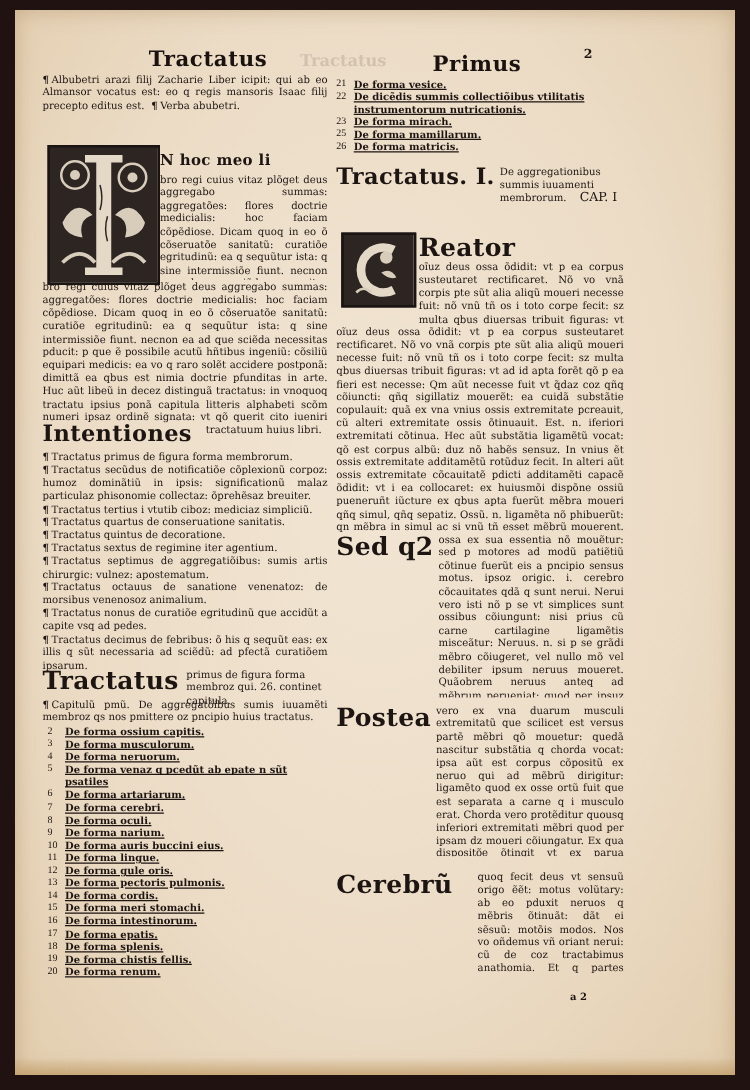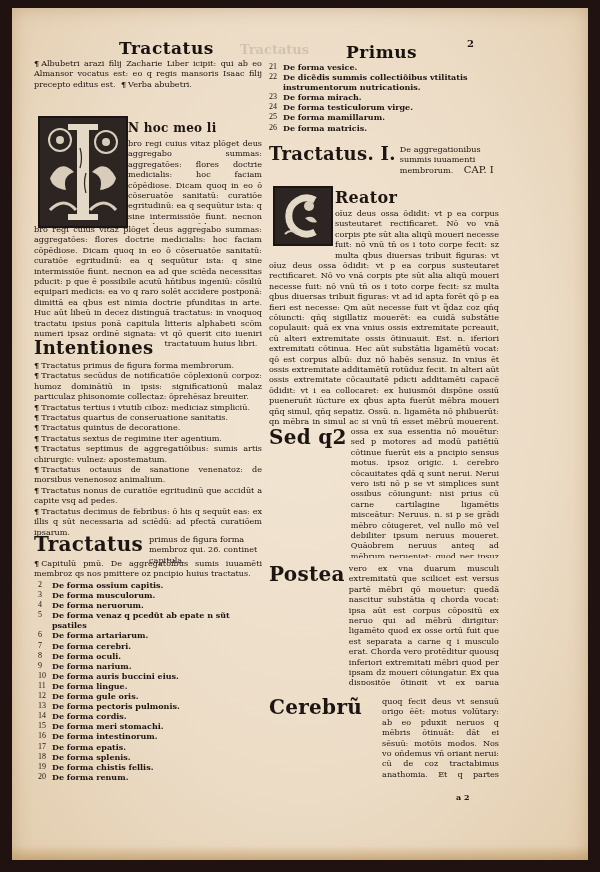--- a/index.html
+++ b/index.html
@@ -40,21 +40,21 @@
     line-height: 20px; letter-spacing: 0.3px;
   }
   .initial {
     position: absolute; background: #2c2522; border: 2px solid #1a1412;
     box-shadow: inset 0 0 0 2px #cfc4b3, inset 0 0 0 4px #2c2522;
     overflow: hidden;
   }
   .initial svg { width: 100%; height: 100%; display: block; }
   .toc-row { display: flex; font-size: 8px; line-height: 10.1px; font-weight: bold; }
   .toc-num { width: 14px; flex: none; font-weight: normal; font-family: Liberation Serif, serif; }
-  .toc-title { flex: 1; }
+  .toc-title { flex: 1; text-decoration: underline; }
   .sig { position: absolute; left: 444px; top: 784px; font-size: 8px; font-weight: bold; }
 </style>
 </head>
 <body>
 
 <div class="page">
 
   <div class="running-head rh-left">Tractatus</div>
   <div class="ghost">Tractatus</div>
   <div class="running-head rh-right">Primus</div>
@@ -210,52 +210,48 @@
         </div>
       <div class="toc-row">
           <span class="toc-num">22</span>
           <span class="toc-title">De dicẽdis summis collectiõibus vtilitatis instrumentorum nutricationis.</span>
         </div>
       <div class="toc-row">
           <span class="toc-num">23</span>
           <span class="toc-title">De forma mirach.</span>
         </div>
       <div class="toc-row">
-          <span class="toc-num">24</span>
-          <span class="toc-title">De forma testiculorum virge.</span>
-        </div>
-      <div class="toc-row">
           <span class="toc-num">25</span>
           <span class="toc-title">De forma mamillarum.</span>
         </div>
       <div class="toc-row">
           <span class="toc-num">26</span>
           <span class="toc-title">De forma matricis.</span>
         </div>
     </div>
 
-    <div class="blk" style="top:124px; left:0; width:230px; display:flex; align-items:flex-start;margin-top:12px;">
+    <div class="blk" style="top:124px; left:0; width:230px; display:flex; align-items:flex-start;">
       <span class="heading-big" style="font-size:18px; white-space:nowrap;">Tractatus. I.</span>
       <span class="txt" style="margin-left:4px; text-align:left; flex:1;">
         <span>De aggregationibus summis iuuamenti membrorum.</span>
         <span style="margin-left:8px; font-size:10px;">CAP. I</span>
       </span>
     </div>
 
     <div class="initial" style="left:4px; top:178px; width:56px; height:56px;">
       <svg viewBox="0 0 56 56">
         <rect x="0" y="0" width="56" height="56" fill="#2c2522"></rect>
         <path d="M40 12 A18 18 0 1 0 40 44" fill="none" stroke="#e4d9c7" stroke-width="7"></path>
         <circle cx="34" cy="18" r="5" fill="#d8ccba"></circle>
         <path d="M30 30 q8 -4 12 4 q-6 2 -12 -4z" fill="#d8ccba"></path>
         <path d="M10 46 q6 -6 12 0" fill="none" stroke="#d8ccba" stroke-width="2"></path>
       </svg>
     </div>
 
-    <div class="heading-big blk" style="top:180px; left:66px; font-size:16px;">Reator</div>
+    <div class="heading-big blk" style="top:180px; left:66px; font-size:20px;">Reator</div>
 
     <p class="txt blk" style="top:200px; left:66px; width:164px; height:52px; overflow:hidden;">oĩuz deus ossa õdidit: vt p ea corpus susteutaret rectificaret. Nõ vo vnã corpis pte sũt alia aliqũ moueri necesse fuit: nõ vnũ tñ os i toto corpe fecit: sz multa qbus diuersas tribuit figuras: vt ad id apta forẽt qõ p ea fieri est necesse: Qm aũt necesse fuit vt q̃daz coz qñq cõiuncti: qñq sigillatiz mouerẽt: ea cuidã substãtie copulauit: quã ex vna vnius ossis extremitate pcreauit, cũ alteri extremitate ossis õtinuauit. Est. n. iferiori extremitati cõtinua. Hec aũt substãtia ligamẽtũ vocat: qõ est corpus albũ: duz nõ habẽs sensuz. In vnius ẽt ossis extremitate additamẽtũ rotũduz fecit. In alteri aũt ossis extremitate cõcauitatẽ pdicti additamẽti capacẽ õdidit: vt i ea collocaret: ex huiusmõi dispõne ossiũ pueneruñt iũcture ex qbus apta fuerũt mẽbra moueri qñq simul, qñq sepatiz. Ossũ. n. ligamẽta nõ phibuerũt: qn mẽbra in simul ac si vnũ tñ esset mẽbrũ mouerent. Nã cũ totã manũ mouere volumus: eam cũ iũctura humeri ac si in ea vnũ tñ esset os: motu vno mouebimus: ita q in eo a cõ iũctura cubiti nõ phibebimur: neq rasecete: neq digitorũ. Unã aũt ipsius partẽ si absq alia aliqũ mouere voluerimus: cũ iũctura illius pti ppria illud faciemus. Ob hoc igit duos motiõis modos aial habuit: pticularẽ. vz. vlem: secũdũ vnũquẽq quoz put ei esset necessariũ moueretur.</p>
     <p class="txt blk" style="top:252px; left:0; width:230px; height:166px; overflow:hidden;">oĩuz deus ossa õdidit: vt p ea corpus susteutaret rectificaret. Nõ vo vnã corpis pte sũt alia aliqũ moueri necesse fuit: nõ vnũ tñ os i toto corpe fecit: sz multa qbus diuersas tribuit figuras: vt ad id apta forẽt qõ p ea fieri est necesse: Qm aũt necesse fuit vt q̃daz coz qñq cõiuncti: qñq sigillatiz mouerẽt: ea cuidã substãtie copulauit: quã ex vna vnius ossis extremitate pcreauit, cũ alteri extremitate ossis õtinuauit. Est. n. iferiori extremitati cõtinua. Hec aũt substãtia ligamẽtũ vocat: qõ est corpus albũ: duz nõ habẽs sensuz. In vnius ẽt ossis extremitate additamẽtũ rotũduz fecit. In alteri aũt ossis extremitate cõcauitatẽ pdicti additamẽti capacẽ õdidit: vt i ea collocaret: ex huiusmõi dispõne ossiũ pueneruñt iũcture ex qbus apta fuerũt mẽbra moueri qñq simul, qñq sepatiz. Ossũ. n. ligamẽta nõ phibuerũt: qn mẽbra in simul ac si vnũ tñ esset mẽbrũ mouerent. Nã cũ totã manũ mouere volumus: eam cũ iũctura humeri ac si in ea vnũ tñ esset os: motu vno mouebimus: ita q in eo a cõ iũctura cubiti nõ phibebimur: neq rasecete: neq digitorũ. Unã aũt ipsius partẽ si absq alia aliqũ mouere voluerimus: cũ iũctura illius pti ppria illud faciemus. Ob hoc igit duos motiõis modos aial habuit: pticularẽ. vz. vlem: secũdũ vnũquẽq quoz put ei esset necessariũ moueretur.</p>
 
     <div class="blk" style="top:418px; left:0; width:230px;">
       <span class="heading-big" style="float:left; font-size:20px; line-height:22px; margin-right:4px;">Sed q2</span>
       <p class="txt" style="height:132px; overflow:hidden;">ossa ex sua essentia nõ mouẽtur: sed p motores ad modũ patiẽtiũ cõtinue fuerũt eis a pncipio sensus motus. ipsoz origic. i. cerebro cõcauitates qdã q sunt nerui. Nerui vero isti nõ p se vt simplices sunt ossibus cõiungunt: nisi prius cũ carne cartilagine ligamẽtis misceãtur: Neruus. n. si p se grãdi mẽbro cõiugeret, vel nullo mõ vel debiliter ipsum neruus moueret. Quãobrem neruus anteq ad mẽbrum perueniat: quod per ipsuz moueri debeat diuiditur: subtiles minime partes carnis ligamẽti in ipsis diuisiõibus õtexũtur: qõ ex toto prouenit musculus vocatur. Et est huius corporis magnitudo sm mẽsurã mẽbri qõ per ipsuz moueri dz: situs eius ẽ i parte illius quã motus ipsius mẽbri fuerit</p>
     </div>
 
     <div class="blk" style="top:555px; left:0; width:230px;">

